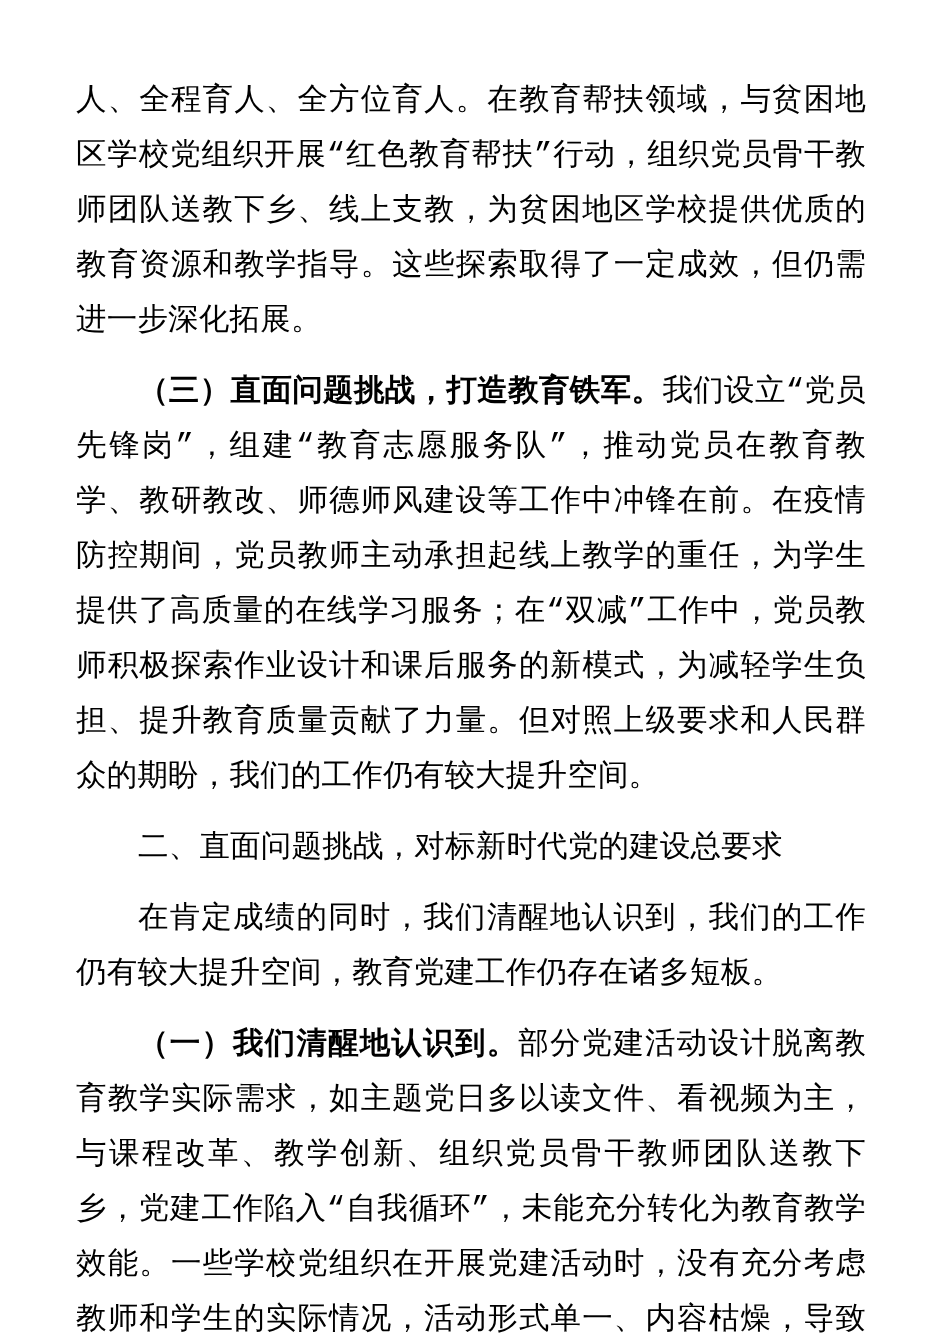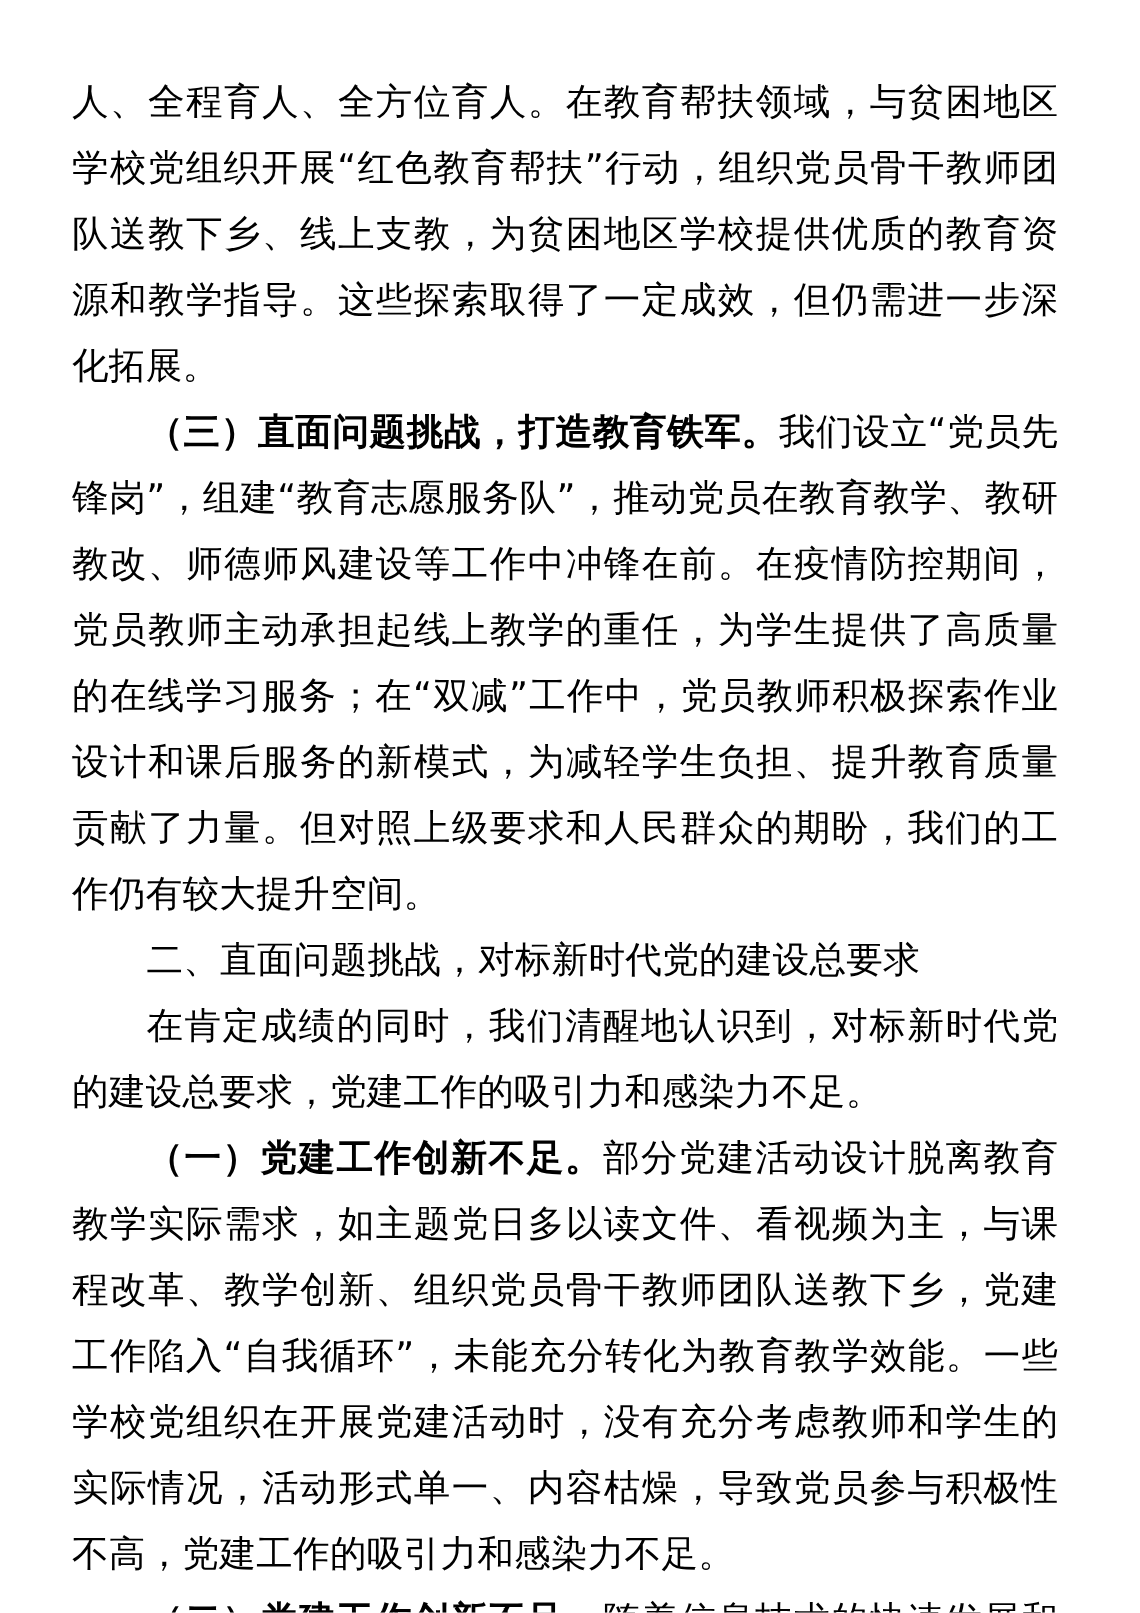--- a/index.html
+++ b/index.html
@@ -20,31 +20,32 @@
     overflow: hidden;
     box-sizing: border-box;
   }
   .doc-body {
     position: absolute;
     left: 60px;
     top: 58px;
     width: 822px;
   }
   .para {
-    margin: 0;
+    margin: 16px;
     padding: 0;
     color: #000000;
     font-size: 30.5px;
     line-height: 55px;
     letter-spacing: 0.2px;
     text-align: justify;
     text-justify: inter-ideograph;
     text-indent: 62px;
     word-break: break-all;
     font-weight: 400;
+    font-family: Liberation Mono, monospace;
   }
   .para.no-indent {
     text-indent: 0;
   }
   .para .lead {
     font-weight: 700;
   }
   .para .rest {
     font-weight: 400;
   }
@@ -64,25 +65,25 @@
 
     <p class="para">
       <span class="lead">（三）直面问题挑战，打造教育铁军。</span><span class="rest">我们设立“党员先锋岗”，组建“教育志愿服务队”，推动党员在教育教学、教研教改、师德师风建设等工作中冲锋在前。在疫情防控期间，党员教师主动承担起线上教学的重任，为学生提供了高质量的在线学习服务；在“双减”工作中，党员教师积极探索作业设计和课后服务的新模式，为减轻学生负担、提升教育质量贡献了力量。但对照上级要求和人民群众的期盼，我们的工作仍有较大提升空间。</span>
     </p>
 
     <p class="para heading">
       <span class="rest">二、直面问题挑战，对标新时代党的建设总要求</span>
     </p>
 
     <p class="para">
-      <span class="rest">在肯定成绩的同时，我们清醒地认识到，对标新时代党的建设总要求，党建工作的吸引力和感染力不足。</span>
+      <span class="rest">在肯定成绩的同时，我们清醒地认识到，我们的工作仍有较大提升空间，教育党建工作仍存在诸多短板。</span>
     </p>
 
     <p class="para">
-      <span class="lead">（一）党建工作创新不足。</span><span class="rest">部分党建活动设计脱离教育教学实际需求，如主题党日多以读文件、看视频为主，与课程改革、教学创新、组织党员骨干教师团队送教下乡，党建工作陷入“自我循环”，未能充分转化为教育教学效能。一些学校党组织在开展党建活动时，没有充分考虑教师和学生的实际情况，活动形式单一、内容枯燥，导致党员参与积极性不高，党建工作的吸引力和感染力不足。</span>
+      <span class="lead">（一）我们清醒地认识到。</span><span class="rest">部分党建活动设计脱离教育教学实际需求，如主题党日多以读文件、看视频为主，与课程改革、教学创新、组织党员骨干教师团队送教下乡，党建工作陷入“自我循环”，未能充分转化为教育教学效能。一些学校党组织在开展党建活动时，没有充分考虑教师和学生的实际情况，活动形式单一、内容枯燥，导致党员参与积极性不高，党建工作的吸引力和感染力不足。</span>
     </p>
 
     <p class="para">
       <span class="lead">（二）党建工作创新不足。</span><span class="rest">随着信息技术的快速发展和教育改革的不断深入，教育党建工作面临着新的挑战和机遇。但我们的党建工作方式方法相对传统，缺乏创新意识和创新能力。例如，在利用新媒体开展党建工作方面还存在不足，没有充分发挥互联网的优势，拓展党建工作的渠道和</span>
     </p>
 
   </div>
 </div>
 
 </body></html>

